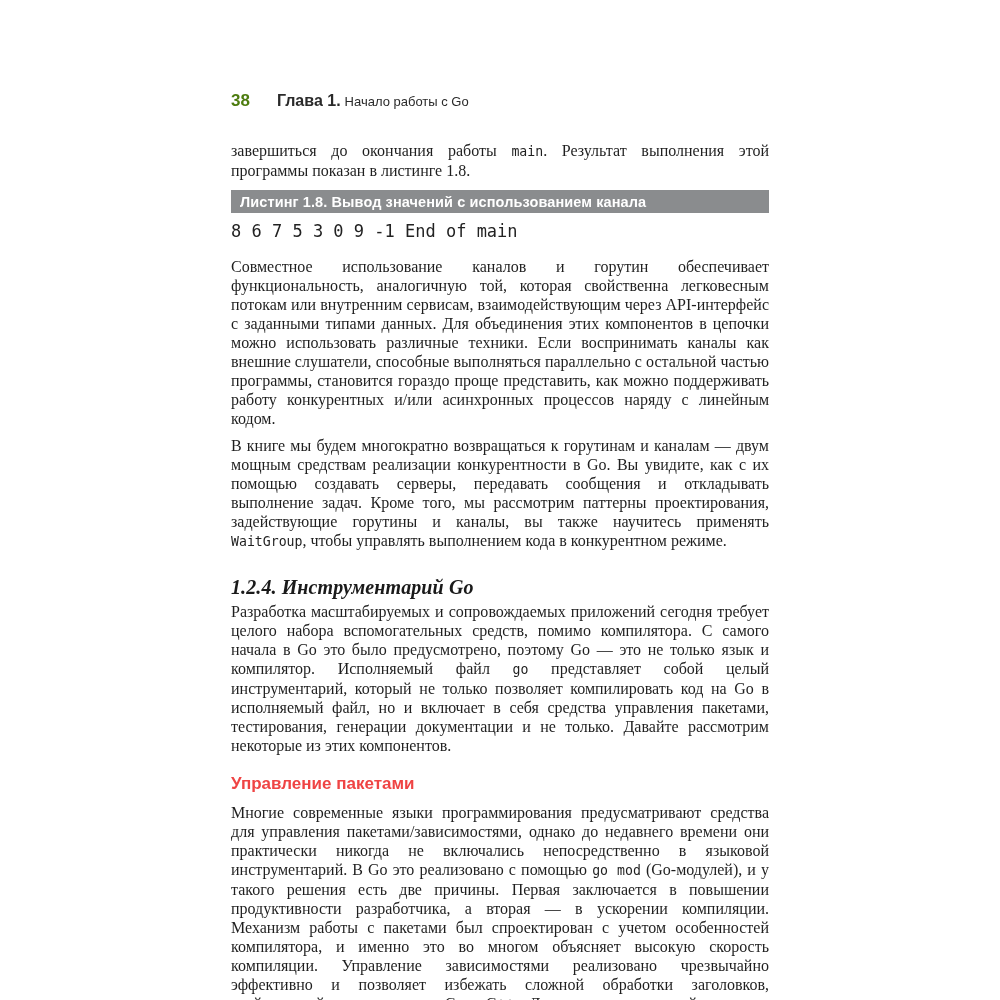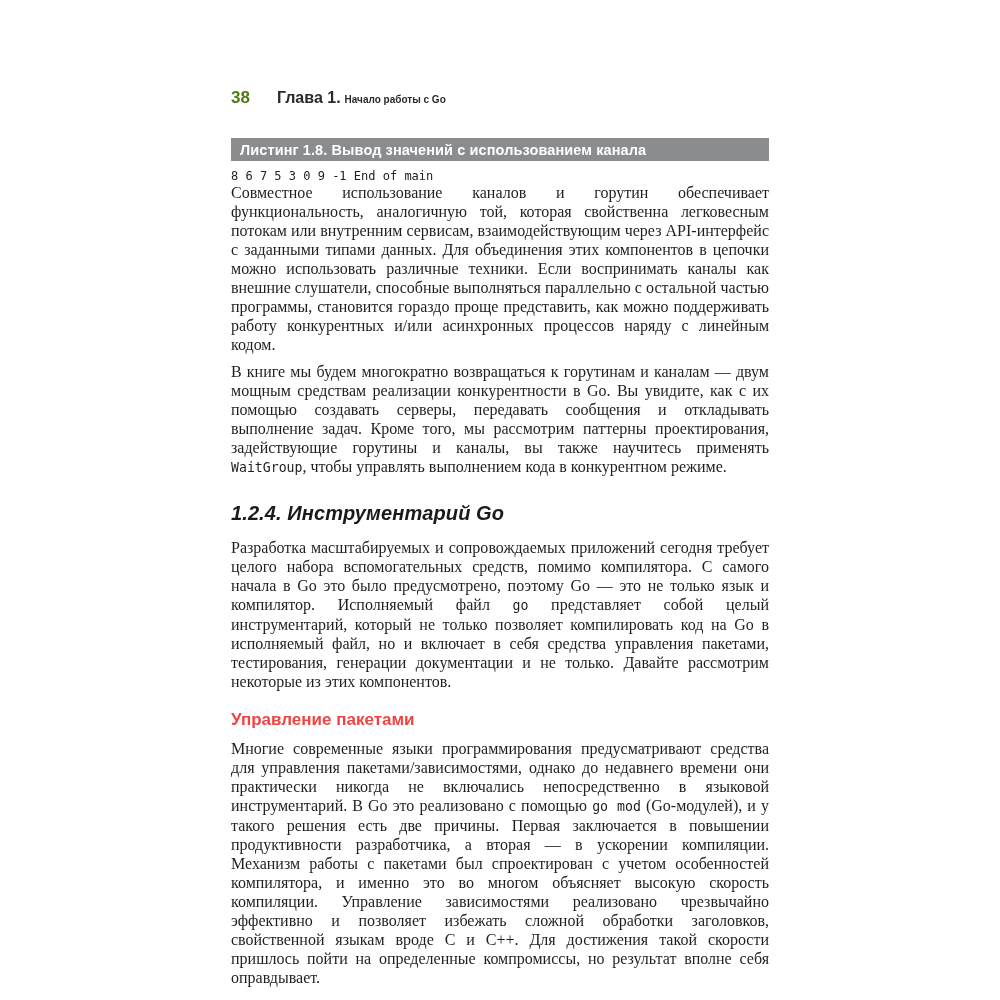--- a/index.html
+++ b/index.html
@@ -28,22 +28,22 @@
     color: #4d7c0f;
   }
   .chapter-label {
     margin-left: 27px;
     font-size: 16px;
     font-weight: bold;
     color: #2a2a2a;
   }
   .chapter-title {
     margin-left: 4px;
-    font-size: 10px;
-    font-weight: bold;
+    font-size: 13px;
+    font-weight: normal;
     color: #2a2a2a;
     margin-top: 36px;
   }
   
   p.body {
     font-size: 16px;
     line-height: 19px;
     text-align: justify;
     margin-bottom: 8px;
   }
@@ -58,34 +58,34 @@
     height: 23px;
     line-height: 25px;
     padding-left: 9px;
     font-family: "Liberation Sans", sans-serif;
     font-size: 14.5px;
     font-weight: bold;
     letter-spacing: 0.1px;
   }
   .listing-output {
     font-family: "DejaVu Sans Mono", monospace;
-    font-size: 12px;
-    margin: 8px 0 0 0;
+    font-size: 17px;
+    margin: 8px 0 16px 0;
     white-space: pre;
     color: #222;
   }
   
   h2.section-heading {
-    font-family: Liberation Sans, sans-serif;
+    font-family: Liberation Serif, serif;
     font-size: 20px;
     font-weight: bold;
     font-style: italic;
     color: #1a1a1a;
     margin-top: 25px;
-    margin-bottom: 13px;
+    margin-bottom: 3px;
     letter-spacing: 0.1px;
   }
   h3.subsection-heading {
     font-family: "Liberation Sans", sans-serif;
     font-size: 17px;
     font-weight: bold;
     color: #ef4444;
     margin-top: 19px;
     margin-bottom: 9px;
   }
@@ -94,20 +94,21 @@
 <body style="color: rgb(31, 31, 31);">
 
 <div class="page">
 
   <div class="running-head">
     <span class="page-num">38</span>
     <span class="chapter-label">Глава 1.</span>
     <span class="chapter-title">Начало работы с Go</span>
   </div>
 
+  <p class="body"><span>завершиться до окончания работы </span><code class="inline">main</code><span>. Результат выполнения этой программы показан в листинге 1.8.</span></p>
 
   <div class="listing-bar" style="background: rgb(138, 140, 142); color: rgb(255, 255, 255);">Листинг 1.8. Вывод значений с использованием канала</div>
 
   <div class="listing-output">8 6 7 5 3 0 9 -1 End of main</div>
 
   <p class="body">Совместное использование каналов и горутин обеспечивает функциональность, аналогичную той, которая свойственна легковесным потокам или внутренним сервисам, взаимодействующим через API-интерфейс с заданными типами данных. Для объединения этих компонентов в цепочки можно использовать различные техники. Если воспринимать каналы как внешние слушатели, способные выполняться параллельно с остальной частью программы, становится гораздо проще представить, как можно поддерживать работу конкурентных и/или асинхронных процессов наряду с линейным кодом.</p>
 
   <p class="body"><span>В книге мы будем многократно возвращаться к горутинам и каналам — двум мощным средствам реализации конкурентности в Go. Вы увидите, как с их помощью создавать серверы, передавать сообщения и откладывать выполнение задач. Кроме того, мы рассмотрим паттерны проектирования, задействующие горутины и каналы, вы также научитесь применять </span><code class="inline">WaitGroup</code><span>, чтобы управлять выполнением кода в конкурентном режиме.</span></p>
 
   <h2 class="section-heading">1.2.4. Инструментарий Go</h2>

